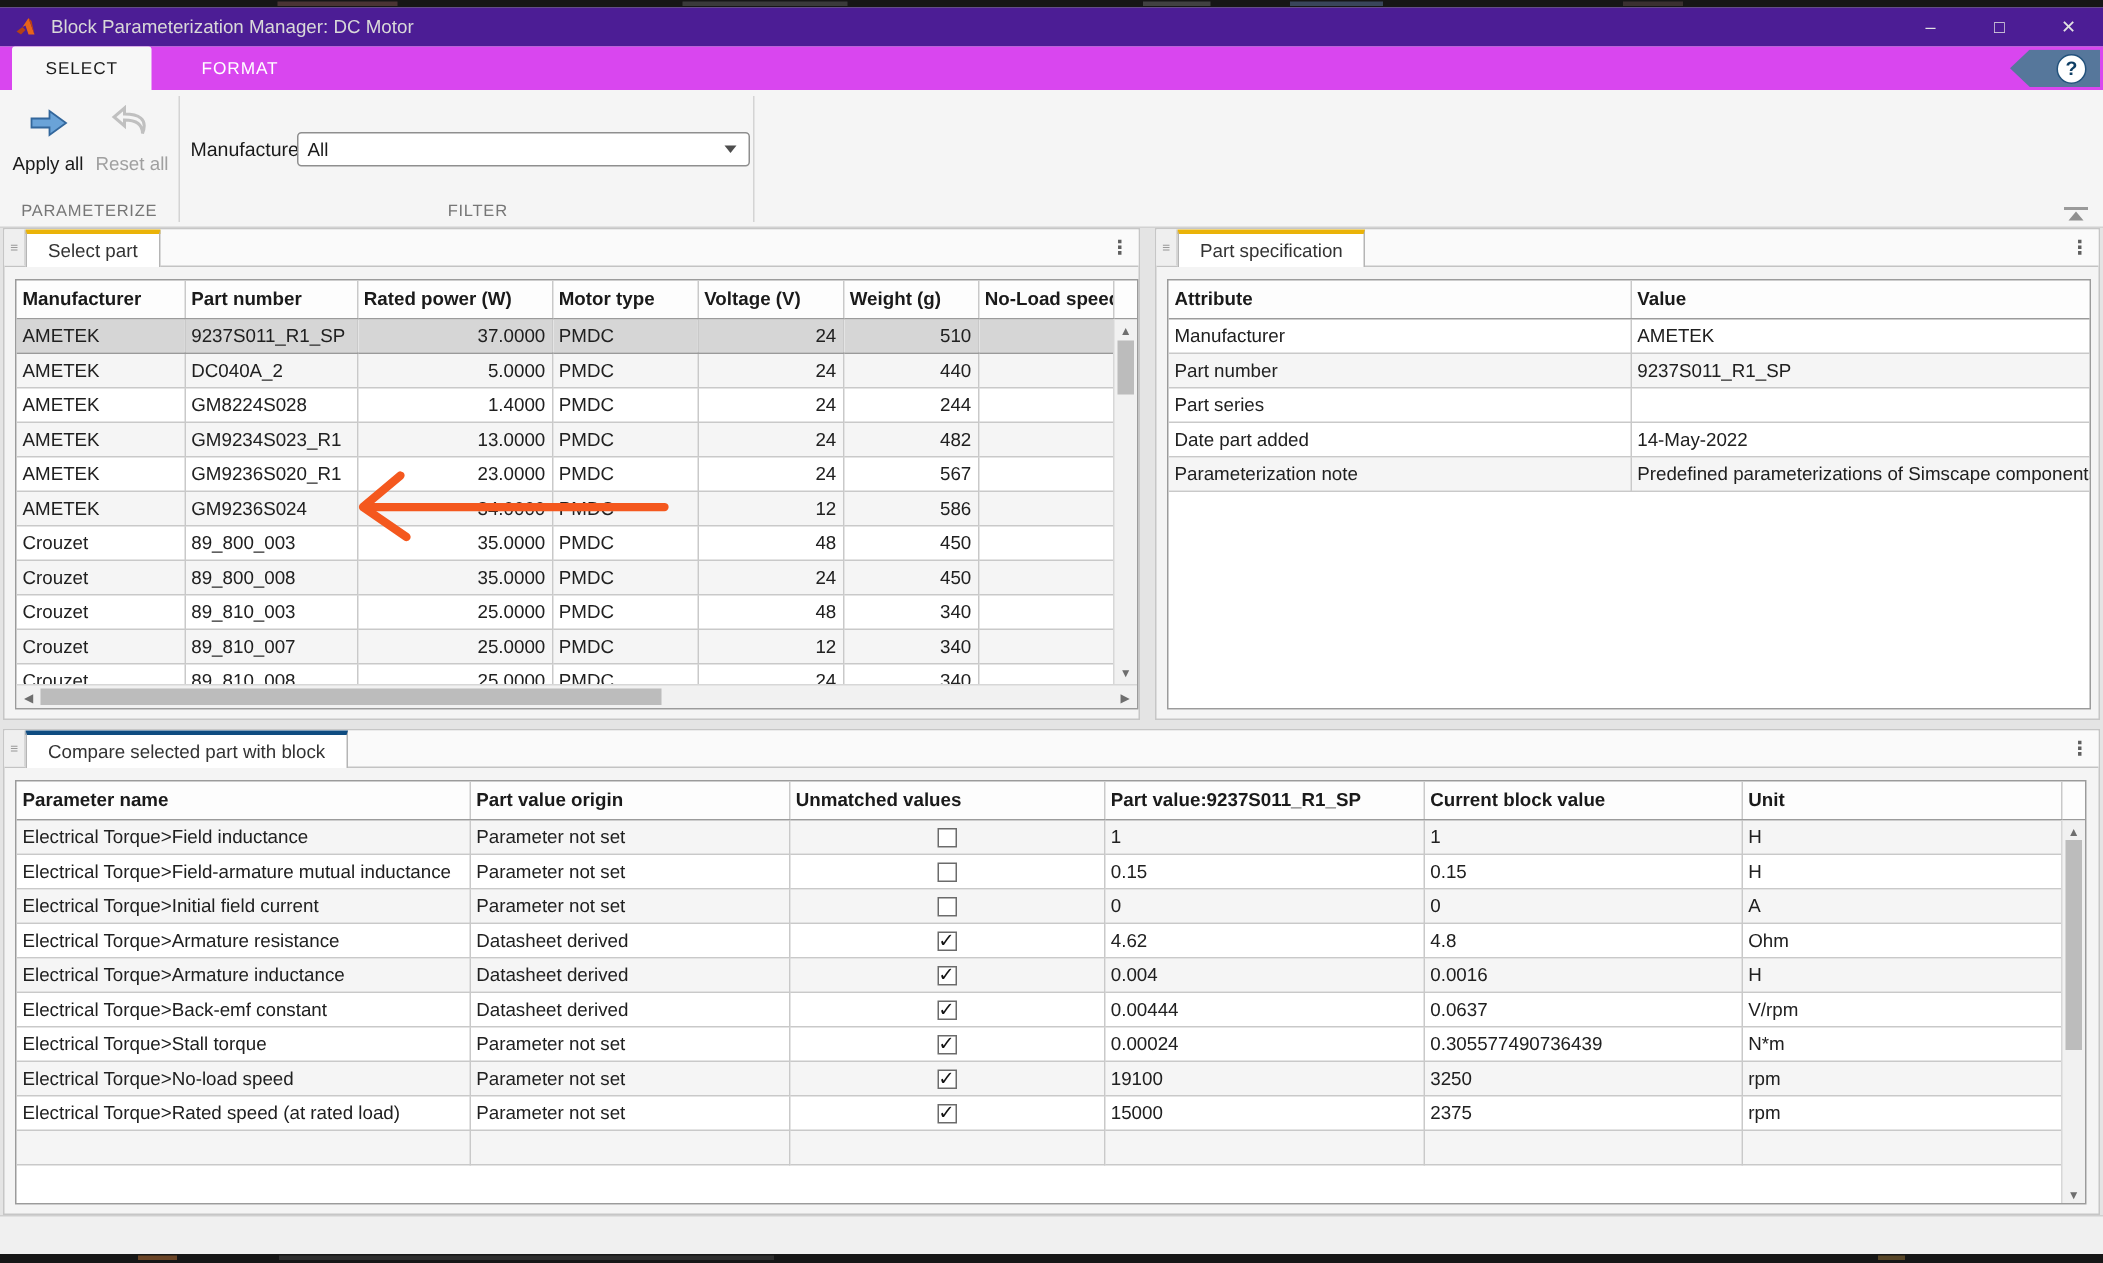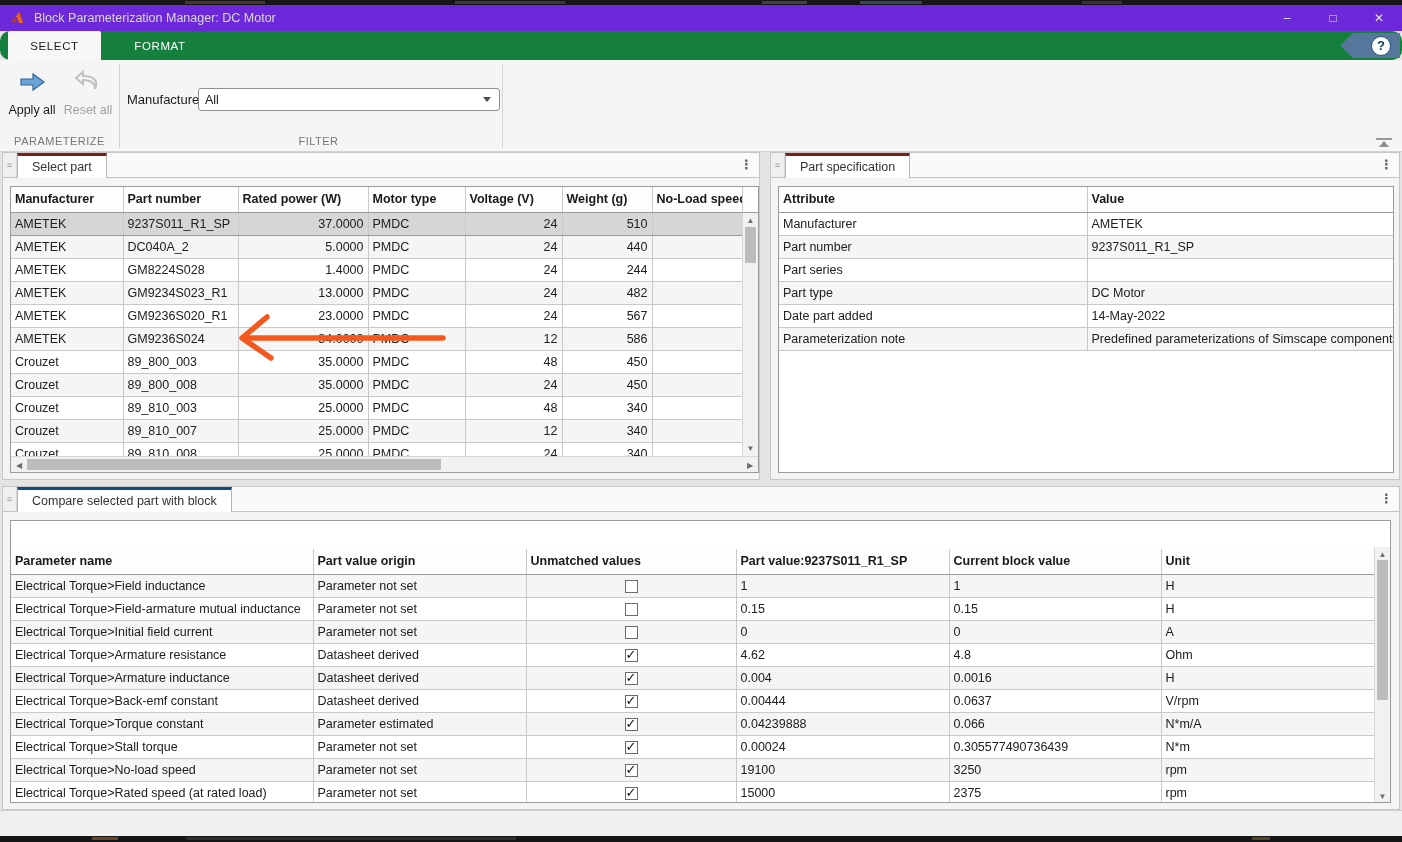--- a/index.html
+++ b/index.html
@@ -6,27 +6,27 @@
   html,body { background:#333; }
   #screen {
     position:relative; width:1402px; height:842px; overflow:hidden;
     font-family:"Liberation Sans","DejaVu Sans",sans-serif;
     background:#e4e4e4; color:#1a1a1a;
   }
   
   .desk-strip { position:absolute; left:0; width:1402px; background:#161616; }
   .desk-frag { position:absolute; top:1px; height:3px; }
   
-  .titlebar { position:absolute; left:0; top:5px; width:1402px; height:26px; background:#6d28d9; display:flex; align-items:center; }
+  .titlebar { position:absolute; left:0; top:5px; width:1402px; height:26px; background:#4c1d95; display:flex; align-items:center; }
   .app-icon { width:16px; height:16px; margin:0 8px 0 10px; }
   .title-text { font-size:12.5px; color:#d9d9d9; }
   .win-controls { position:absolute; right:0; top:0; height:26px; display:flex; }
   .win-btn { width:46px; height:26px; display:flex; align-items:center; justify-content:center; color:#e2e2e2; font-size:12px; }
   
-  .ribbon-tabs { position:absolute; left:0; top:31px; width:1402px; height:29px; background:#15803d;border-radius:10px; }
+  .ribbon-tabs { position:absolute; left:0; top:31px; width:1402px; height:29px; background:#d946ef; }
   .rtab { position:absolute; top:0; height:29px; display:flex; align-items:center; justify-content:center; font-size:11.5px; letter-spacing:.6px; }
   .rtab.active { background:#f7f7f7; color:#1c1c1c; border-radius:2px 2px 0 0; }
   .rtab.inactive { color:#ffffff; }
   .help-banner { position:absolute; right:2px; top:2px; width:60px; height:25px; background:#56779b;
     clip-path:polygon(22% 0,100% 0,100% 100%,22% 100%,0 50%); display:flex; align-items:center; justify-content:flex-end; }
   .help-circle { width:20px; height:20px; margin-right:9px; background:#fff; border:1px solid #23527c; border-radius:50%;
     display:flex; align-items:center; justify-content:center; font-size:13px; font-weight:bold; color:#0e3e64; }
   
   .toolbar { position:absolute; left:0; top:60px; width:1402px; height:92px; background:#f5f5f5; border-bottom:1px solid #d2d2d2; }
   .tb-divider { position:absolute; top:4px; height:84px; width:1px; background:#d4d4d4; }
@@ -43,21 +43,21 @@
   .collapse-ribbon .bar { height:2px; background:#9a9a9a; margin-bottom:1px; }
   .collapse-ribbon .tri { width:0; height:0; margin:0 auto; border-left:5px solid transparent; border-right:5px solid transparent; border-bottom:6px solid #8f8f8f; }
   
   .panel { position:absolute; background:#f4f4f4; border:1px solid #c6c6c6; }
   .panel-head { position:absolute; left:0; top:0; right:0; height:25px; border-bottom:1px solid #c3c3c3; background:#fafafa; }
   .grip { position:absolute; left:0; top:0; width:14px; height:24px; background:#efefef; border-right:1px solid #d7d7d7;
     color:#9a9a9a; font-size:9px; display:flex; align-items:center; justify-content:center; }
   .ptab { position:absolute; left:14px; top:0; height:25px; background:#ffffff; border:1px solid #b5b5b5; border-bottom:none;
     font-size:12.5px; color:#333; display:flex; align-items:center; padding:0 14px; }
   .ptab.focus { border-top:3px solid #0f4c81; }
-  .ptab.nofocus { border-top:3px solid #7f1d1d; }
+  .ptab.nofocus { border-top:3px solid #eab308; }
   .kebab { position:absolute; right:6px; top:4px; font-size:13px; color:#5f5f5f; font-weight:bold; }
   
   .tbl-wrap { position:absolute; background:#fff; border:1px solid #9b9b9b; overflow:hidden; }
   table.grid { border-collapse:collapse; table-layout:fixed; font-size:12.5px; }
   table.grid th { font-weight:bold; text-align:left; padding:0 4px; height:25px; background:#fdfdfd;
     border-right:1px solid #c9c9c9; border-bottom:1px solid #9b9b9b; overflow:hidden; white-space:nowrap; }
   table.grid td { padding:0 4px; height:23px; border-right:1px solid #c9c9c9; border-bottom:1px solid #c9c9c9;
     overflow:hidden; white-space:nowrap; color:#202020; }
   table.grid tr.even td { background:#f5f5f5; }
   table.grid tr.selected td { background:#d6d6d6; border-bottom:1px solid #9a9a9a; }
@@ -326,45 +326,41 @@
               <td>AMETEK</td>
             </tr>
             <tr class="even">
               <td>Part number</td>
               <td>9237S011_R1_SP</td>
             </tr>
             <tr>
               <td>Part series</td>
               <td></td>
             </tr>
-            <tr class="even">
-              <td>Part type</td>
-              <td>DC Motor</td>
-            </tr>
             <tr>
               <td>Date part added</td>
               <td>14-May-2022</td>
             </tr>
             <tr class="even">
               <td>Parameterization note</td>
               <td>Predefined parameterizations of Simscape components u</td>
             </tr>
           </tbody>
       </table>
     </div>
   </div>
 
   <div class="panel" style="left:2px;top:486px;width:1398px;height:324px;">
     <div class="panel-head">
       <div class="grip">≡</div>
       <div class="ptab focus">Compare selected part with block</div>
       <div class="kebab">⋮</div>
     </div>
     <div class="tbl-wrap" style="left:7px;top:33px;width:1381px;height:283px;">
-      <table class="grid" id="compare-table" style="width:1379px;margin-top:28px;">
+      <table class="grid" id="compare-table" style="width:1379px;">
         <colgroup>
           <col style="width:302px">
             <col style="width:213px">
             <col style="width:210px">
           <col style="width:213px">
             <col style="width:212px">
             <col style="width:213px">
             <col style="width:16px">
         </colgroup>
         <thead>
@@ -426,29 +422,20 @@
             </tr>
             <tr>
               <td>Electrical Torque&gt;Back-emf constant</td>
               <td>Datasheet derived</td>
               <td class="center"><span class="cb checked"></span></td>
               <td>0.00444</td>
               <td>0.0637</td>
               <td>V/rpm</td>
               <td></td>
             </tr>
-            <tr class="even">
-              <td>Electrical Torque&gt;Torque constant</td>
-              <td>Parameter estimated</td>
-              <td class="center"><span class="cb checked"></span></td>
-              <td>0.04239888</td>
-              <td>0.066</td>
-              <td>N*m/A</td>
-              <td></td>
-            </tr>
             <tr>
               <td>Electrical Torque&gt;Stall torque</td>
               <td>Parameter not set</td>
               <td class="center"><span class="cb checked"></span></td>
               <td>0.00024</td>
               <td>0.305577490736439</td>
               <td>N*m</td>
               <td></td>
             </tr>
             <tr class="even">

